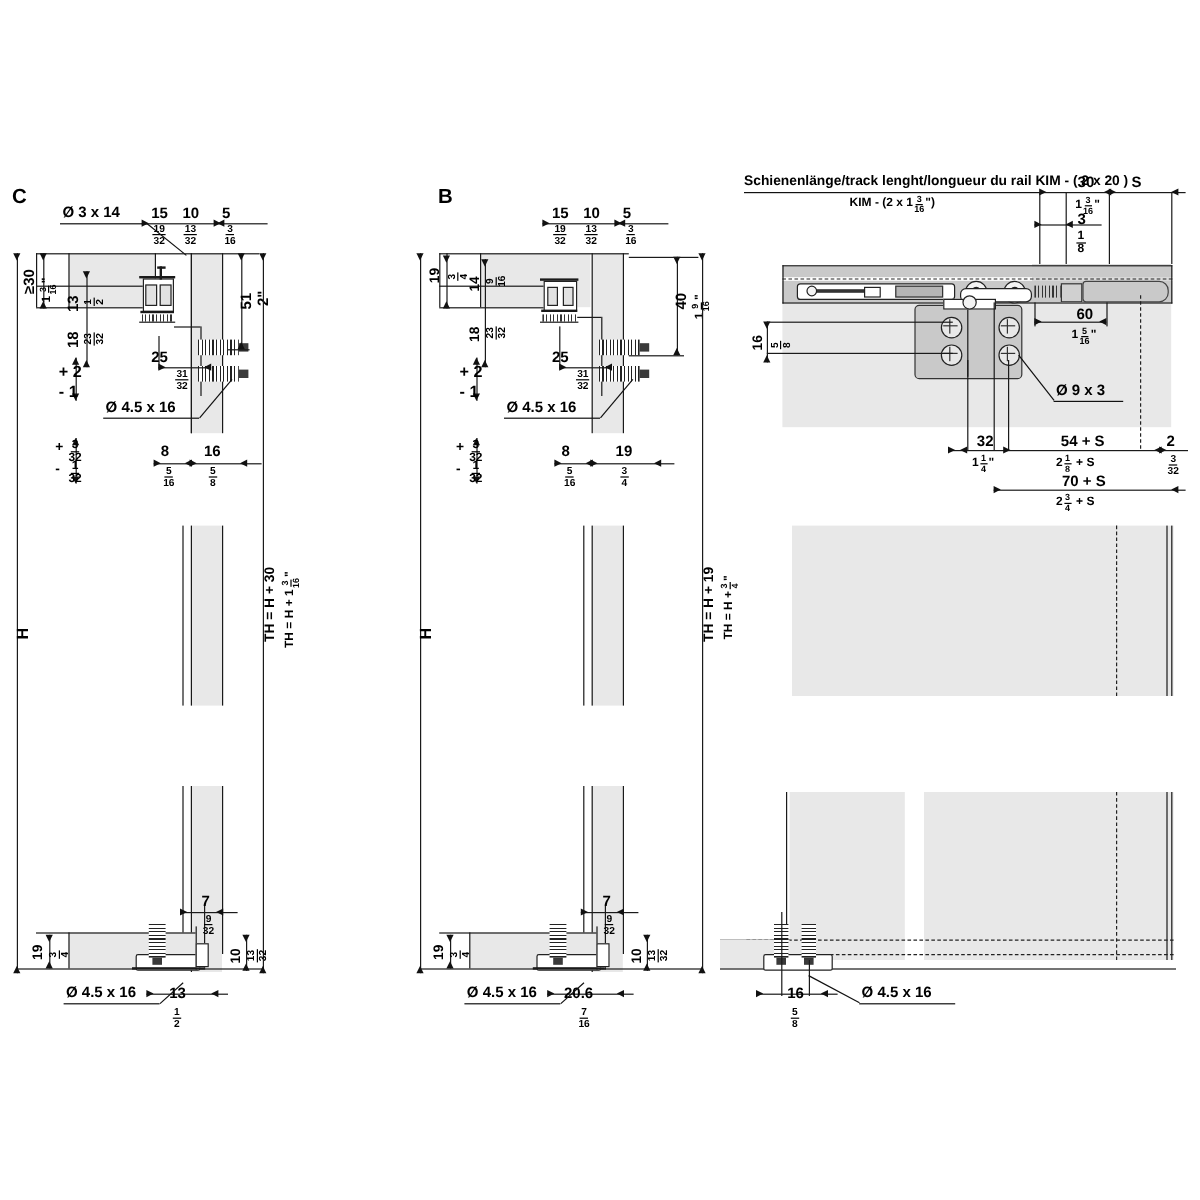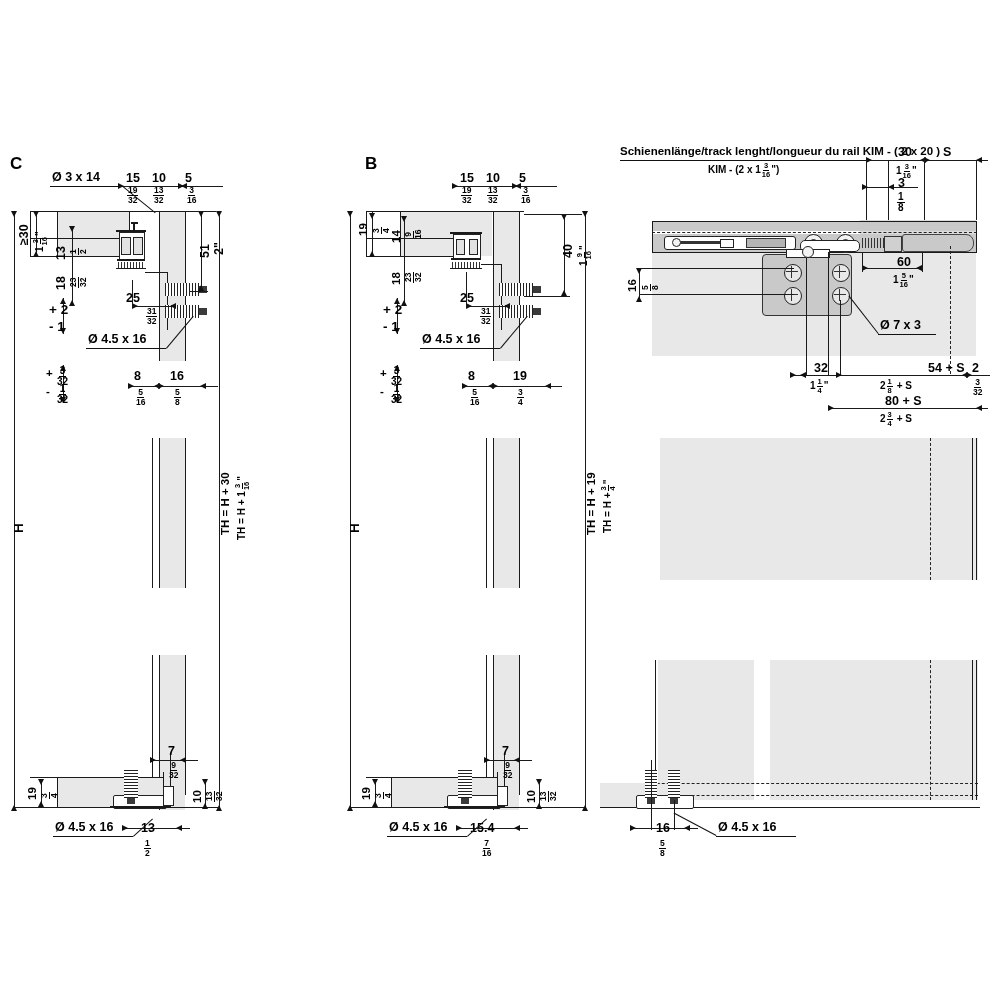--- a/index.html
+++ b/index.html
@@ -513,21 +513,21 @@
     <div class="ah-u" style="left:536px;top:803px;"></div>
     <div class="t t11 rot" style="left:526px;top:803px;">10</div>
     <div class="fr rot" style="left:539px;top:802px;">
       <span class="nu">13</span>
         <span class="de">32</span>
     </div>
 
     <div class="ln hl" style="left:456px;top:828px;width:72px;"></div>
     <div class="ah-r" style="left:456px;top:825px;"></div>
     <div class="ah-l" style="left:514px;top:825px;"></div>
-    <div class="t t12" style="left:470px;top:822px;">15.4</div>
+    <div class="t t12" style="left:470px;top:822px;">20.6</div>
     <div class="fr" style="left:481px;top:839px;">
       <span class="nu">7</span>
         <span class="de">16</span>
     </div>
     <div class="t t12" style="left:389px;top:821px;">Ø 4.5 x 16</div>
     <div class="uline" style="left:387px;top:836px;width:80px;"></div>
     <div class="lead" style="left:467px;top:836px;width:26px;transform:rotate(-42deg);"></div>
   </div>
 
   <div>
@@ -636,21 +636,21 @@
       <span class="wh">1</span>
       <span class="stk">
           <span class="nu">5</span>
           <span class="de">16</span>
         </span>
       <span class="suf">"</span>
     </div>
     <div class="ln vl" style="left:862px;top:252px;height:20px;"></div>
     <div class="ln vl" style="left:922px;top:252px;height:20px;"></div>
 
-    <div class="t t12" style="left:880px;top:319px;">Ø 7 x 3</div>
+    <div class="t t12" style="left:880px;top:319px;">Ø 9 x 3</div>
     <div class="uline" style="left:878px;top:334px;width:58px;"></div>
     <div class="lead" style="left:878px;top:334px;width:48px;transform:rotate(-128deg);"></div>
 
     <div class="ln vl" style="left:806px;top:300px;height:75px;"></div>
     <div class="ln vl" style="left:828px;top:252px;height:123px;"></div>
     <div class="ln vl" style="left:840px;top:300px;height:75px;"></div>
     <div class="dashv" style="left:950px;top:246px;height:128px;"></div>
 
     <div class="ln hl" style="left:790px;top:375px;width:200px;"></div>
     <div class="ah-r" style="left:790px;top:372px;"></div>
@@ -661,39 +661,39 @@
 
     <div class="t t12" style="left:814px;top:362px;">32</div>
     <div class="mix" style="left:810px;top:378px;">
       <span class="wh">1</span>
       <span class="stk">
           <span class="nu">1</span>
           <span class="de">4</span>
         </span>
       <span class="suf">"</span>
     </div>
-    <div class="t t12" style="left:884px;top:362px;margin-left:44px;">54 + S</div>
+    <div class="t t12" style="left:884px;top:362px;">54 + S</div>
     <div class="mix" style="left:880px;top:378px;">
       <span class="wh">2</span>
       <span class="stk">
           <span class="nu">1</span>
           <span class="de">8</span>
         </span>
       <span class="suf" style="margin-left:3px;">+ S</span>
     </div>
     <div class="t t12" style="left:972px;top:362px;">2</div>
     <div class="fr" style="left:972px;top:378px;">
       <span class="nu">3</span>
         <span class="de">32</span>
     </div>
 
     <div class="ln hl" style="left:828px;top:408px;width:160px;"></div>
     <div class="ah-r" style="left:828px;top:405px;"></div>
     <div class="ah-l" style="left:976px;top:405px;"></div>
-    <div class="t t12" style="left:885px;top:395px;">80 + S</div>
+    <div class="t t12" style="left:885px;top:395px;">70 + S</div>
     <div class="mix" style="left:880px;top:411px;">
       <span class="wh">2</span>
       <span class="stk">
           <span class="nu">3</span>
           <span class="de">4</span>
         </span>
       <span class="suf" style="margin-left:3px;">+ S</span>
     </div>
 
     <div class="grey" style="left:660px;top:438px;width:318px;height:142px;"></div>

